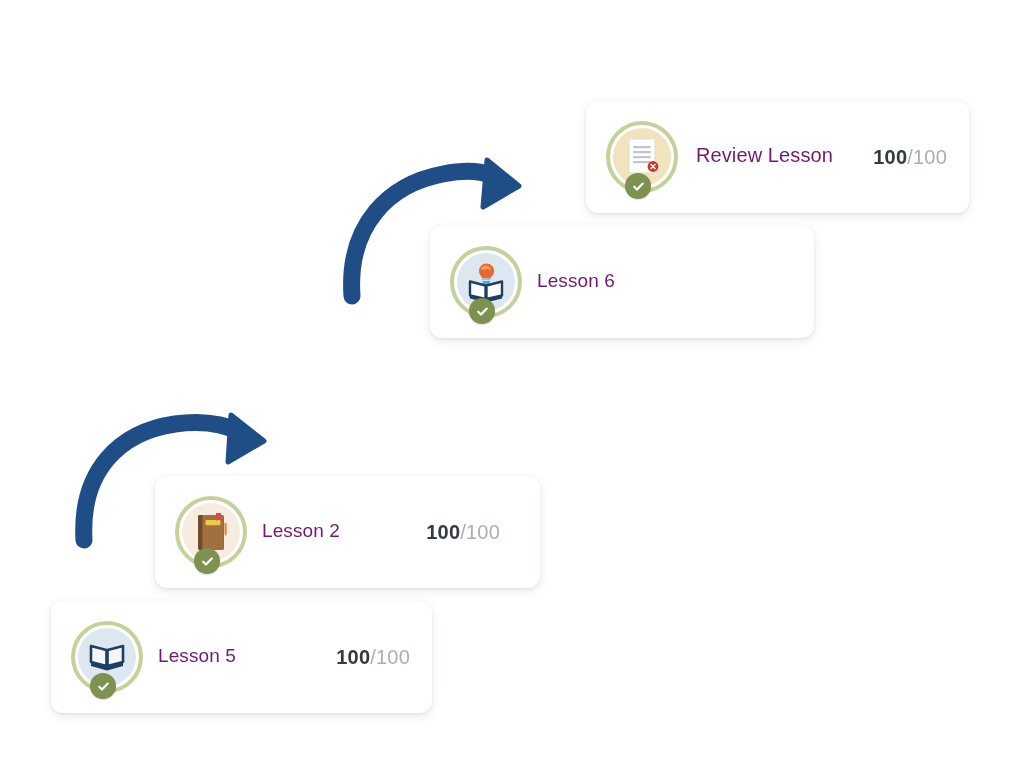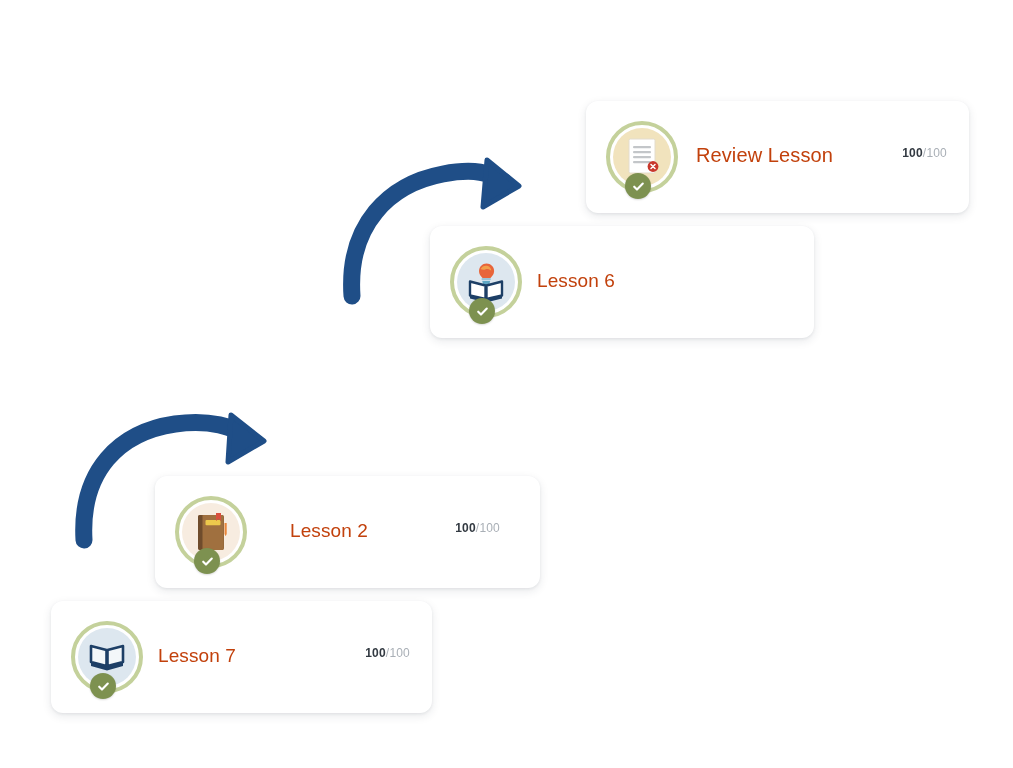--- a/index.html
+++ b/index.html
@@ -49,29 +49,29 @@
     background:#7d9150;
     display:flex;align-items:center;justify-content:center;
     box-shadow:0 1px 2px rgba(0,0,0,.15);
   }
   .check-badge svg{display:block;}
 
   .card-title{
     position:absolute;
     font-size:19px;
     font-weight:400;
-    color:#c2410c;
+    color:#701a75;
     letter-spacing:.1px;
     white-space:nowrap;
   }
   .card-title.big{font-size:20px;font-weight:500;}
 
   .score{
     position:absolute;
-    font-size:12px;
+    font-size:20px;
     white-space:nowrap;
     letter-spacing:.2px;
   }
   .score .got{color:#333a42;font-weight:700;}
   .score .max{color:#a9afb6;font-weight:400;}
 </style>
 </head>
 <body>
 
 <div class="stage">
@@ -161,21 +161,21 @@
 
           <path d="M33.5 14 l2.2 0 l0 11 l-1.1 2.2 l-1.1 -2.2 z" fill="#e8863a"></path>
         </svg>
       </div>
       <div class="check-badge">
         <svg width="15" height="15" viewBox="0 0 15 15">
           <path d="M3.2 7.7 L6 10.6 L11.8 4.6" fill="none" stroke="#ffffff" stroke-width="2.1" stroke-linecap="round" stroke-linejoin="round"></path>
         </svg>
       </div>
     </div>
-    <div class="card-title" style="left:107px;top:44px;margin-left:28px;">Lesson 2</div>
+    <div class="card-title" style="left:107px;top:44px;">Lesson 2</div>
     <div class="score" style="right:40px;top:45px;">
       <span class="got">100</span><span class="max">/</span><span class="max">100</span>
     </div>
   </div>
 
   <div class="card" style="left:51px;top:601px;width:381px;height:112px;">
     <div class="icon-wrap">
       <div class="ring"></div>
       <div class="inner blue">
         <svg width="44" height="40" viewBox="0 0 44 40">
@@ -183,19 +183,19 @@
           <path d="M38 9 L22.5 13 L22.5 29 L38 25 Z" fill="#f3f7f9" stroke="#1d3f66" stroke-width="2.6" stroke-linejoin="round"></path>
           <path d="M6 25 L22 29.5 L38 25 L38 29 L22 33.5 L6 29 Z" fill="#1d3f66"></path>
         </svg>
       </div>
       <div class="check-badge">
         <svg width="15" height="15" viewBox="0 0 15 15">
           <path d="M3.2 7.7 L6 10.6 L11.8 4.6" fill="none" stroke="#ffffff" stroke-width="2.1" stroke-linecap="round" stroke-linejoin="round"></path>
         </svg>
       </div>
     </div>
-    <div class="card-title" style="left:107px;top:44px;">Lesson 7</div>
+    <div class="card-title" style="left:107px;top:44px;">Lesson 5</div>
     <div class="score" style="right:22px;top:45px;">
       <span class="got">100</span><span class="max">/</span><span class="max">100</span>
     </div>
   </div>
 
 </div>
 
 </body></html>

